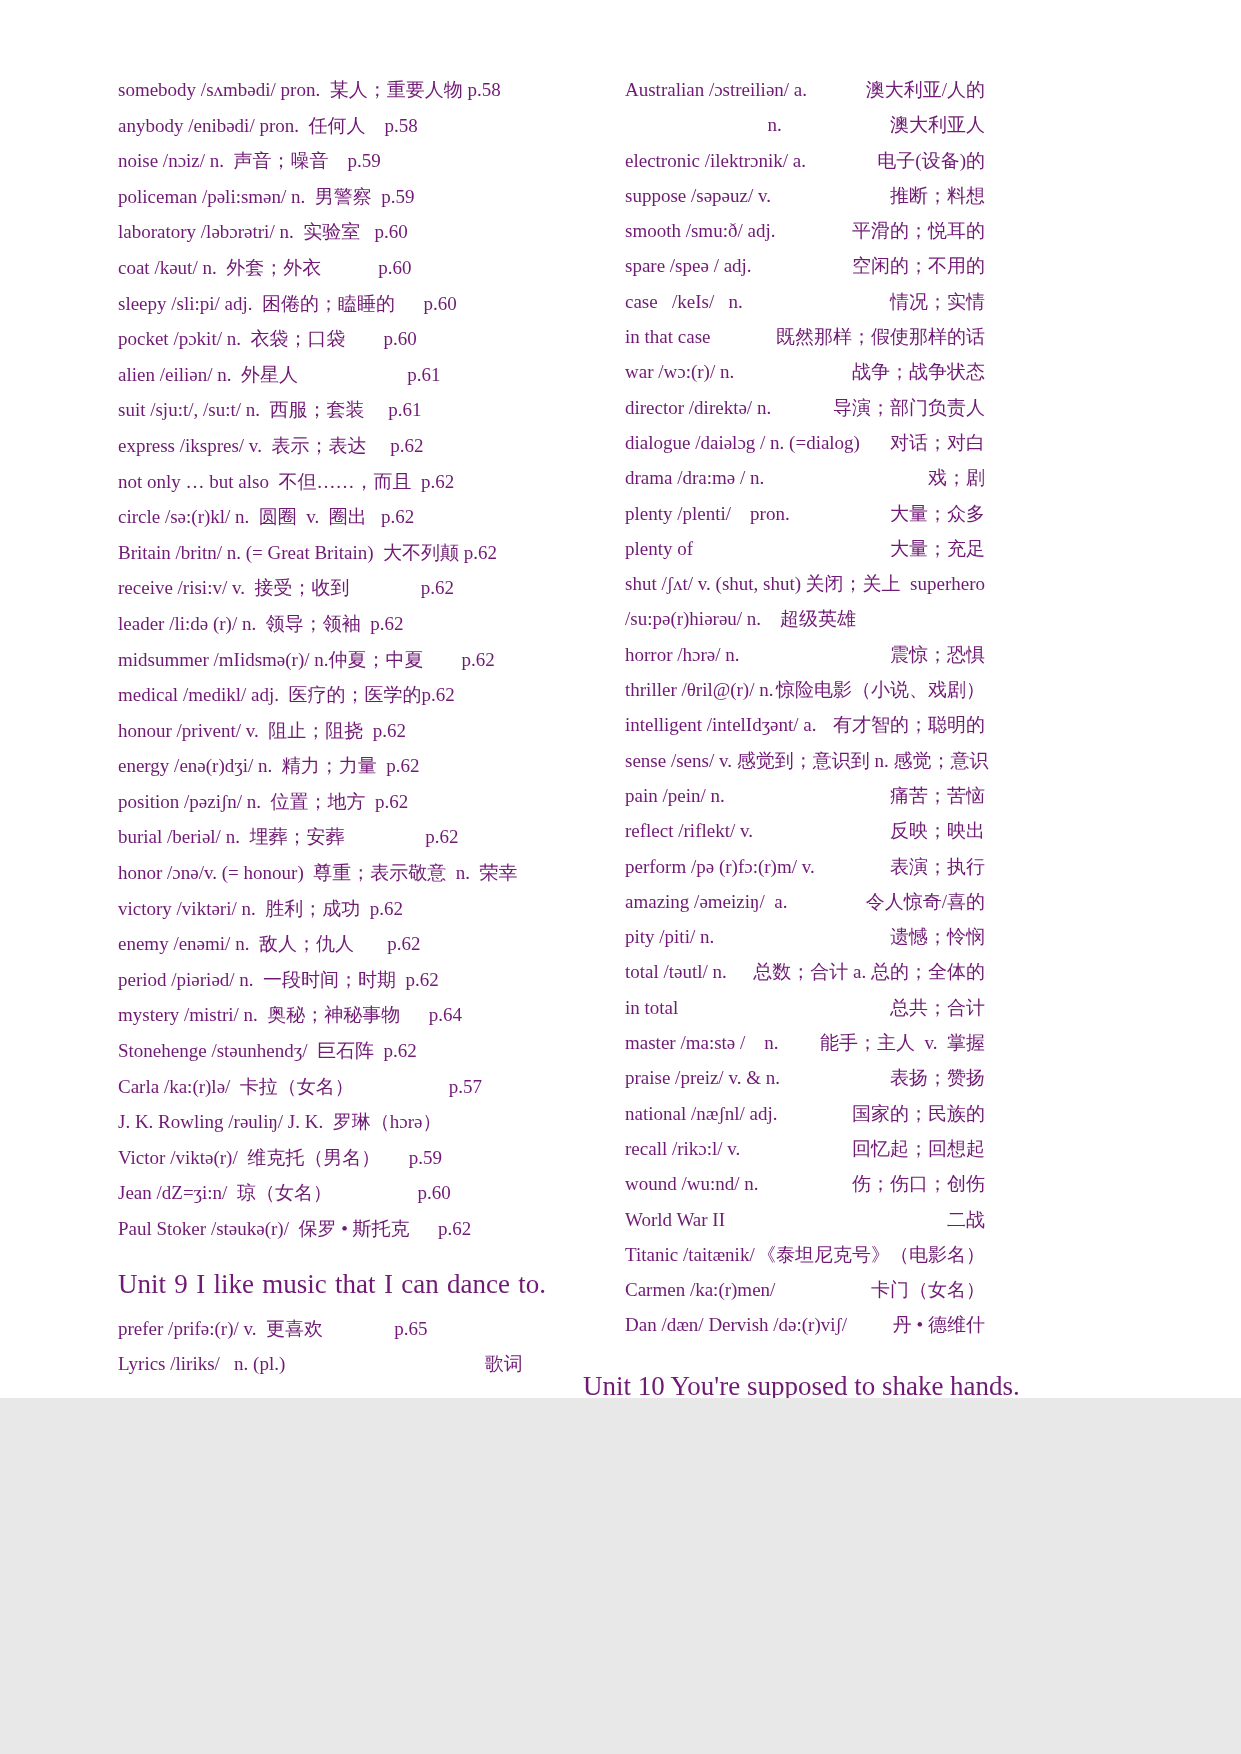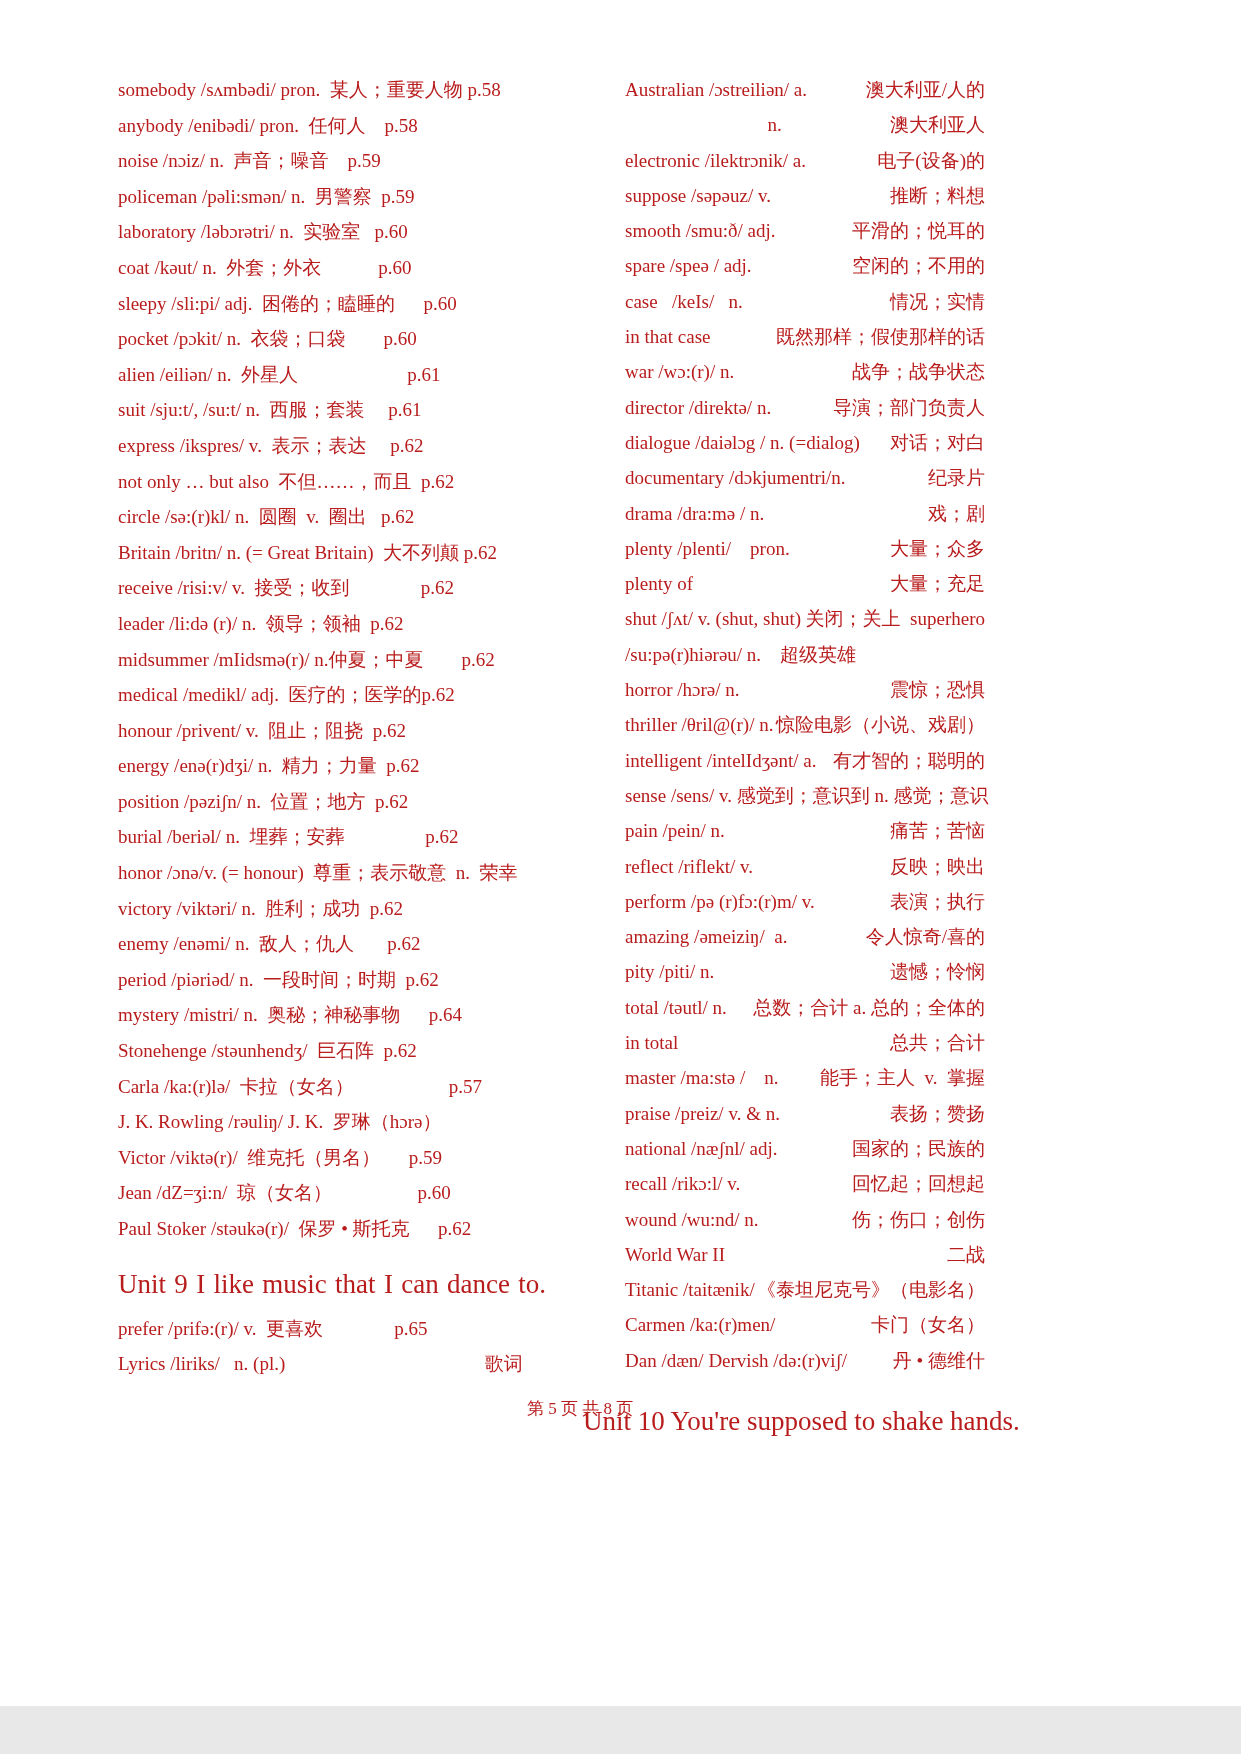--- a/index.html
+++ b/index.html
@@ -1,21 +1,21 @@
 <!DOCTYPE html>
 <html><head>
 <meta charset="utf-8">
 <style>
   html,body{margin:0;padding:0;background:#e8e8e8;}
   .page{
     position:relative;
-    width:1241px;height:1706px;
+    width:1241px;height:1398px;
     background:#ffffff;
     font-family:"Liberation Serif","DejaVu Serif",serif;
-    color:#b91c1c;
+    color:#701a75;
     overflow:hidden;
   }
   .col-left{position:absolute;left:118px;top:72px;width:470px;}
   .col-right{position:absolute;left:625px;top:72px;width:360px;}
   .row{
     height:35.6px;line-height:35.6px;
     font-size:19px;white-space:pre;overflow:visible;
   }
   .rrow{
     display:flex;justify-content:space-between;
@@ -97,21 +97,20 @@
         <div class="rrow"><span>                              n.</span><span>澳大利亚人</span></div>
         <div class="rrow"><span>electronic /ilektrɔnik/ a.</span><span>电子(设备)的</span></div>
         <div class="rrow"><span>suppose /səpəuz/ v.</span><span>推断；料想</span></div>
         <div class="rrow"><span>smooth /smu:ð/ adj.</span><span>平滑的；悦耳的</span></div>
         <div class="rrow"><span>spare /speə / adj.</span><span>空闲的；不用的</span></div>
         <div class="rrow"><span>case   /keIs/   n.</span><span>情况；实情</span></div>
         <div class="rrow"><span>in that case</span><span>既然那样；假使那样的话</span></div>
         <div class="rrow"><span>war /wɔ:(r)/ n.</span><span>战争；战争状态</span></div>
         <div class="rrow"><span>director /direktə/ n.</span><span>导演；部门负责人</span></div>
         <div class="rrow"><span>dialogue /daiəlɔg / n. (=dialog)</span><span>对话；对白</span></div>
-        <div class="rrow"><span>documentary /dɔkjumentri/n.</span><span>纪录片</span></div>
         <div class="rrow"><span>drama /dra:mə / n.</span><span>戏；剧</span></div>
         <div class="rrow"><span>plenty /plenti/    pron.</span><span>大量；众多</span></div>
         <div class="rrow"><span>plenty of</span><span>大量；充足</span></div>
         <div class="rrow"><span>shut /ʃʌt/ v. (shut, shut)</span><span>关闭；关上  superhero</span></div>
         <div class="rrow"><span>/su:pə(r)hiərəu/ n.    超级英雄</span><span></span></div>
         <div class="rrow"><span>horror /hɔrə/ n.</span><span>震惊；恐惧</span></div>
         <div class="rrow"><span>thriller /θril@(r)/ n.</span><span>惊险电影（小说、戏剧）</span></div>
         <div class="rrow"><span>intelligent /intelIdʒənt/ a.</span><span>有才智的；聪明的</span></div>
         <div class="rrow"><span>sense /sens/ v. 感觉到；意识到 n. 感觉；意识</span><span></span></div>
         <div class="rrow"><span>pain /pein/ n.</span><span>痛苦；苦恼</span></div>

